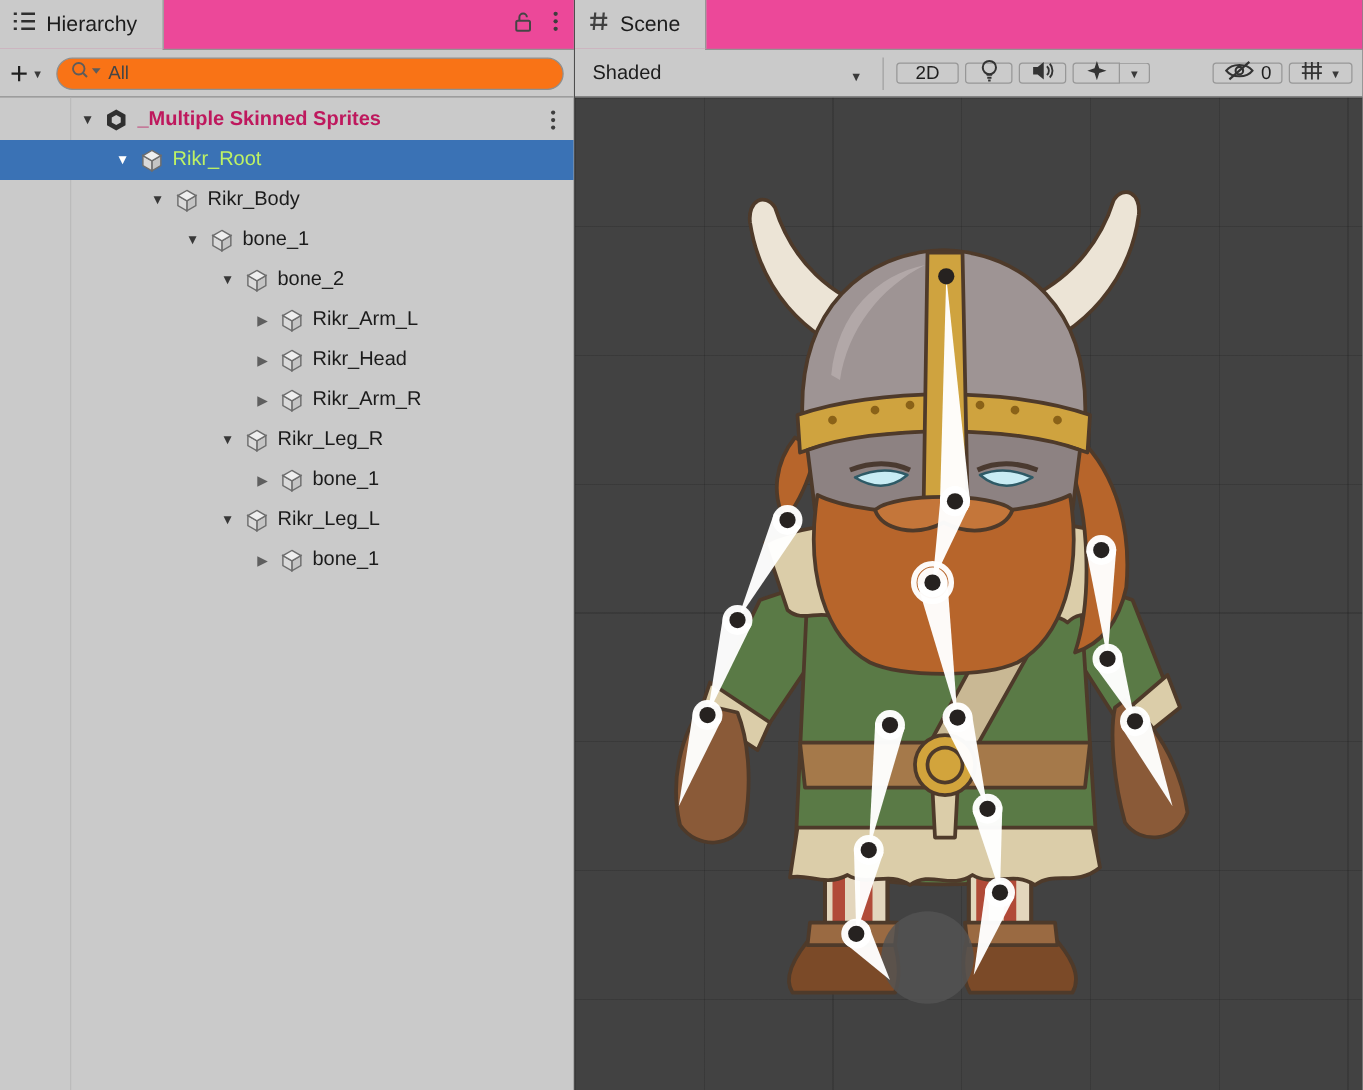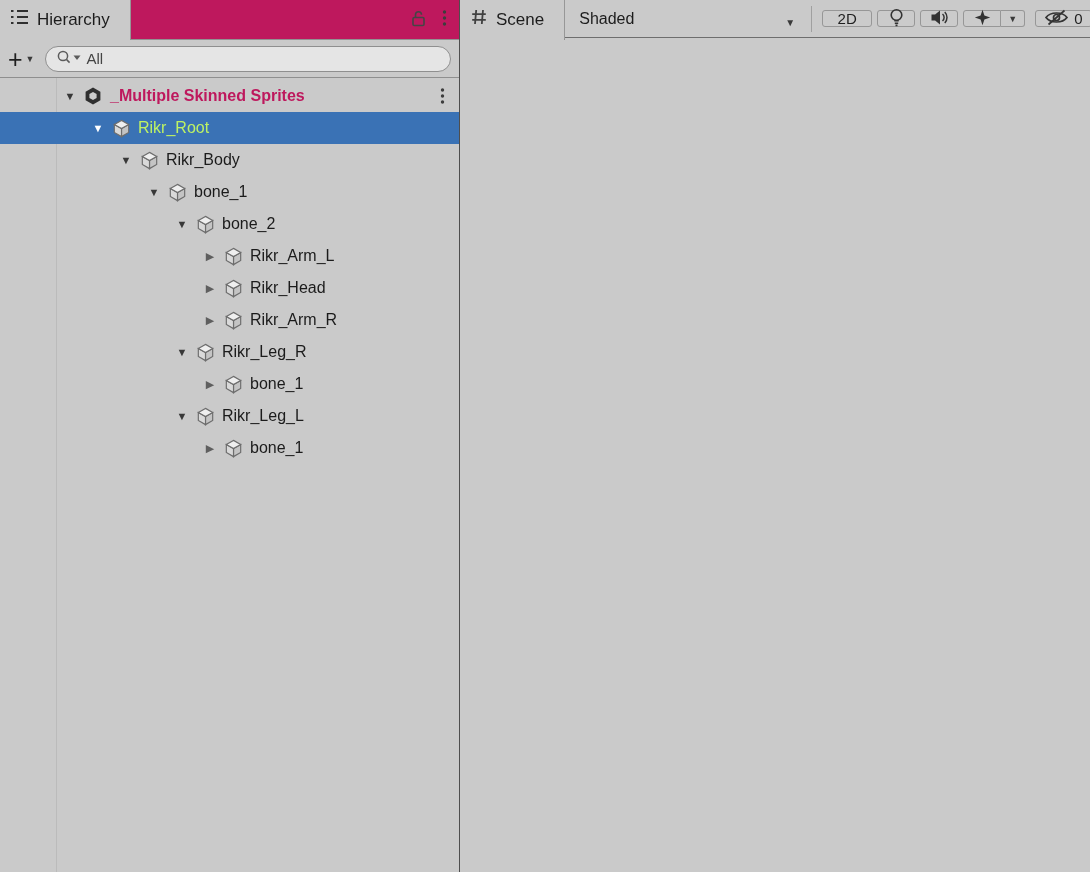--- a/index.html
+++ b/index.html
@@ -4,38 +4,38 @@
 <style>
   * { box-sizing: border-box; margin: 0; padding: 0; }
   html, body { width: 1090px; height: 872px; overflow: hidden; }
   body { font-family: "Liberation Sans", sans-serif; background: #cacaca; }
 
   .root { display: flex; width: 1090px; height: 872px; }
 
   
   .hierarchy-panel { flex: 0 0 460px; width: 460px; display: flex; flex-direction: column;
                      background: #cacaca; border-right: 1px solid #4e4e4e; }
-  .scene-panel { flex: 1 1 auto; min-width: 0; display: flex; flex-direction: row; }
-
-  
-  .tab-bar { flex: 0 0 40px; height: 40px; background: #be185d; border-bottom: 1px solid #929292;
+  .scene-panel { flex: 1 1 auto; min-width: 0; display: flex; flex-direction: column; }
+
+  
+  .tab-bar { flex: 0 0 40px; height: 40px; background: #ec4899; border-bottom: 1px solid #929292;
              display: flex; align-items: stretch; position: relative; }
   .tab { position: relative; display: flex; align-items: center; gap: 8px;
          padding: 0 20px 0 10px; background: #cacaca; border-right: 1px solid #979797;
          font-size: 17px; color: #1c1c1c; white-space: nowrap; }
   .tab::after { content: ''; position: absolute; left: 0; right: 0; bottom: -1px; height: 1px; background: #cacaca; }
   .bar-actions { margin-left: auto; display: flex; align-items: center; gap: 16px; padding-right: 12px; }
 
   
   .hier-toolbar { flex: 0 0 38px; height: 38px; background: #cacaca; border-bottom: 1px solid #8f8f8f;
                   display: flex; align-items: center; padding: 0 8px; gap: 10px; }
   .add-btn { display: flex; align-items: center; gap: 3px; cursor: default; }
   .add-btn .plus { font-size: 25px; line-height: 20px; color: #1f1f1f; }
   .add-btn .caret { font-size: 9px; color: #3a3a3a; }
-  .search { flex: 1; height: 26px; border: 1px solid #8f8f8f; border-radius: 13px; background: #e5e5e5;
+  .search { flex: 1; height: 26px; border: 1px solid #8f8f8f; border-radius: 13px; background: #f97316;
             display: flex; align-items: center; padding: 0 10px; gap: 3px; }
   .search-text { font-size: 15px; color: #454545; }
 
   
   .tree { flex: 1 1 auto; position: relative; padding-top: 2px; overflow: hidden; }
   .tree::before { content: ''; position: absolute; left: 56px; top: 0; bottom: 0; width: 1px; background: #bbbbbb; z-index: 0; }
   .tree-row { position: relative; z-index: 1; height: 32px; display: flex; align-items: center;
               font-size: 16px; color: #1b1b1b; white-space: nowrap; }
   .tree-row.hover { background: #a0a0a0; }
   .tree-row.selected { background: #3a72b5; color: #ffffff; }

